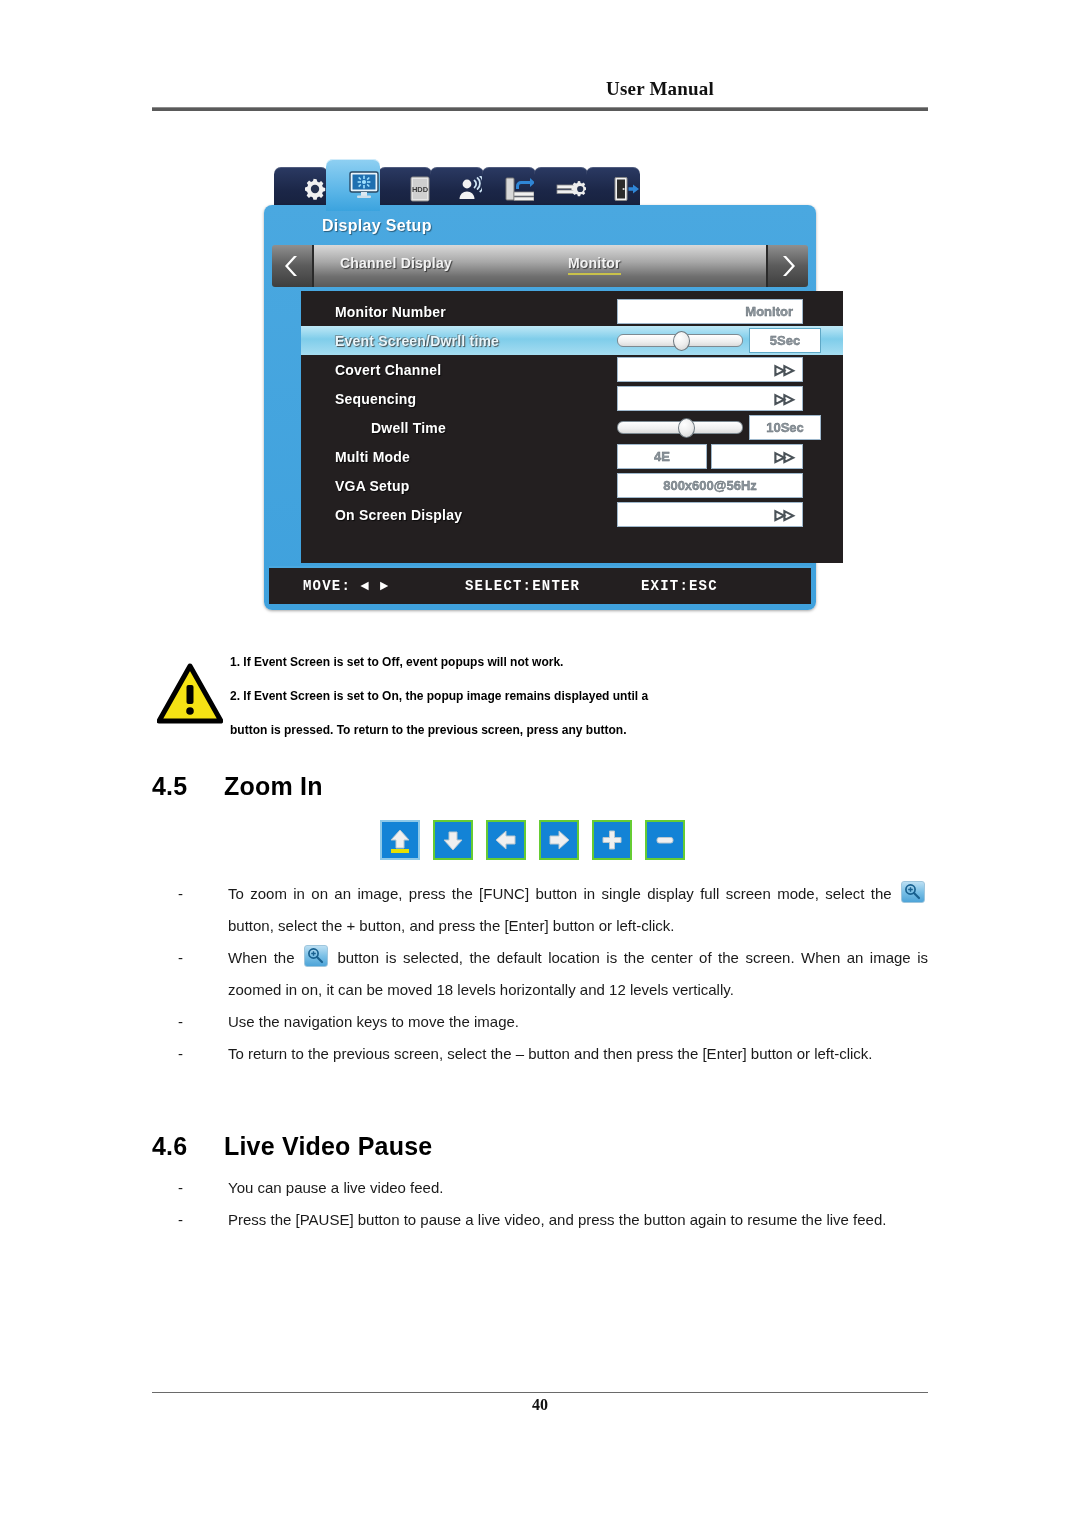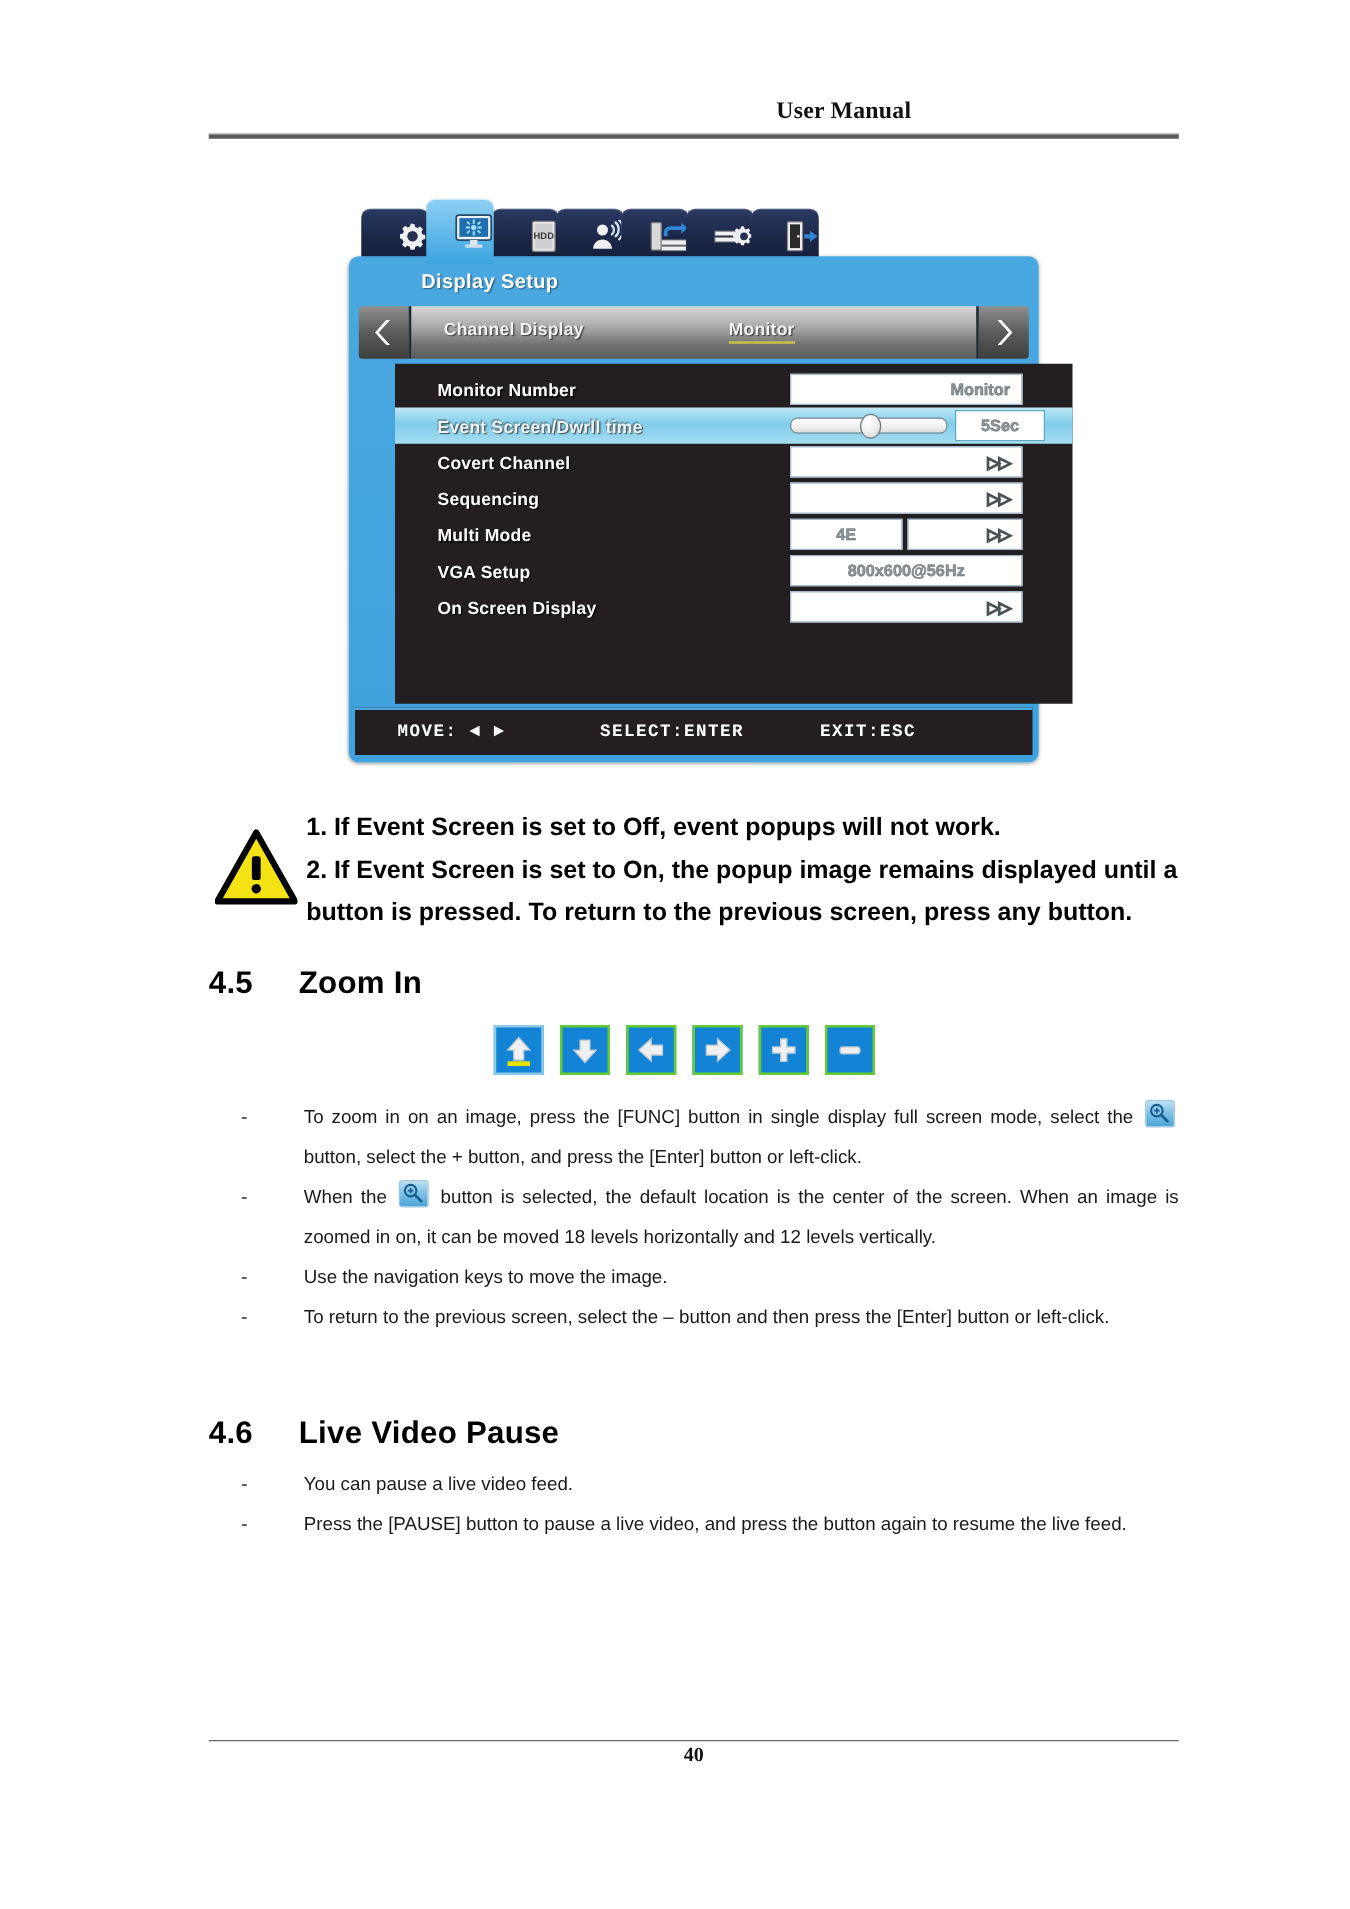--- a/index.html
+++ b/index.html
@@ -8,21 +8,21 @@
   }
   body {
     width: 1080px; height: 1527px;
     position: relative;
     font-family: "Liberation Sans", sans-serif;
     color: #000;
     overflow: hidden;
   }
   .page {
     position: absolute;
-    left: 15px; top: 0;
+    left: 0; top: 0;
     width: 872px; height: 1527px;
   }
 
   
   .hdr-title {
     position: absolute;
     right: 158px; top: 78px;
     font-family: "Liberation Serif", serif;
     font-weight: bold;
     font-size: 19px;
@@ -219,21 +219,21 @@
   }
   .warn-tri {
     position: absolute;
     left: 5px; top: 18px;
     width: 66px; height: 62px;
   }
   .note-text {
     position: absolute;
     left: 78px; top: 0;
     width: 700px;
-    font-size: 20px; font-weight: bold;
+    font-size: 12px; font-weight: bold;
     line-height: 34px;
     color: #000;
   }
   .note-text p { margin: 0; }
   .note-text p.just { text-align: justify; }
 
   
   .sec-h {
     position: absolute;
     font-weight: bold;
@@ -436,20 +436,31 @@
           </span>
         </div>
 
         <div class="row">
           <span class="row-label">Sequencing</span>
           <span class="field" style="left:316px; width:186px;">
             <span class="chev">▷▷</span>
           </span>
         </div>
 
+        <div class="row">
+          <span class="row-label indent">Dwell Time</span>
+          <span class="slider" style="left:316px; width:126px;">
+            <span class="track">
+              <span class="knob" style="left:48%;"></span>
+            </span>
+          </span>
+          <span class="field" style="left:448px; width:72px;">
+            <span class="val center">10Sec</span>
+          </span>
+        </div>
 
         <div class="row">
           <span class="row-label">Multi Mode</span>
           <span class="field" style="left:316px; width:90px;">
             <span class="val center">4E</span>
           </span>
           <span class="field" style="left:410px; width:92px;">
             <span class="chev">▷▷</span>
           </span>
         </div>

